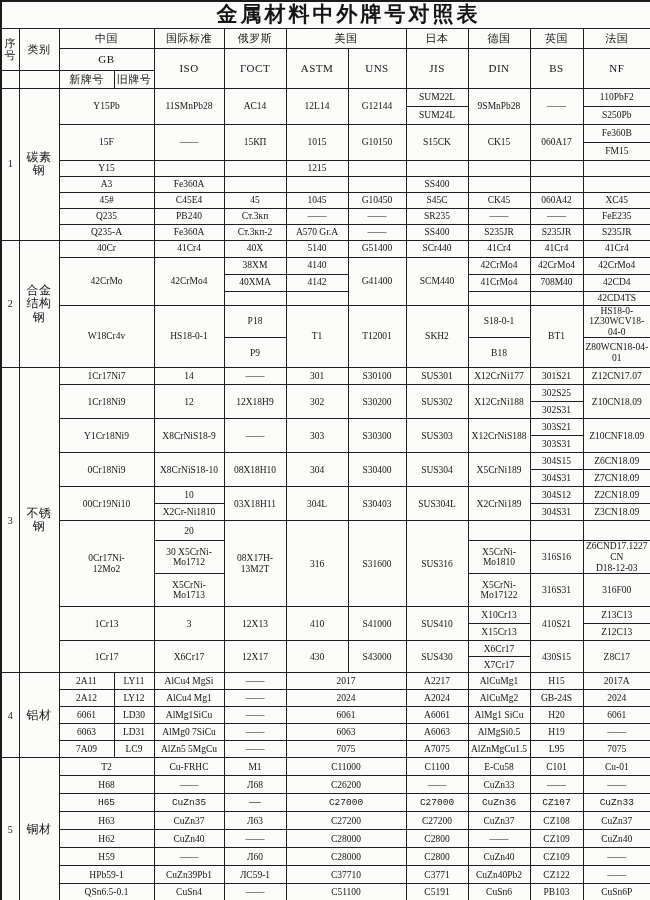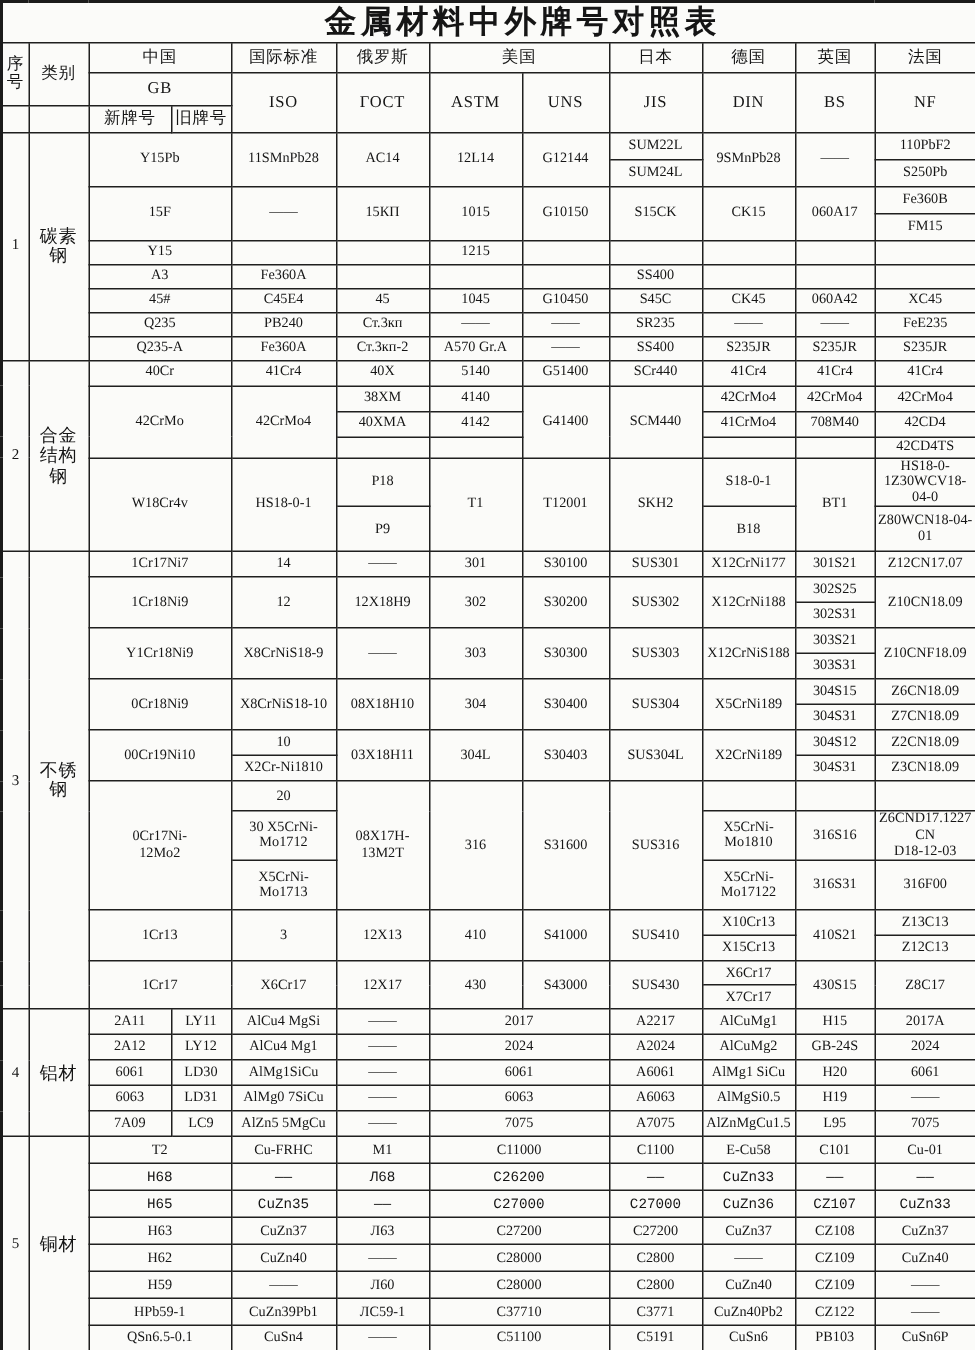--- a/index.html
+++ b/index.html
@@ -415,21 +415,21 @@
         <td rowspan="8" class="cat">铜材</td>
         <td colspan="2">T2</td>
         <td>Cu-FRHC</td>
         <td>M1</td>
         <td colspan="2">C11000</td>
         <td>C1100</td>
         <td>E-Cu58</td>
         <td>C101</td>
         <td>Cu-01</td>
       </tr>
-      <tr style="height: 18px; font-family: Liberation Mono, monospace;">
+      <tr style="height: 18px;">
         <td colspan="2">H68</td>
         <td>——</td>
         <td>Л68</td>
         <td colspan="2">C26200</td>
         <td>——</td>
         <td>CuZn33</td>
         <td>——</td>
         <td>——</td>
       </tr>
       <tr style="height: 18px; font-family: Liberation Mono, monospace;">

